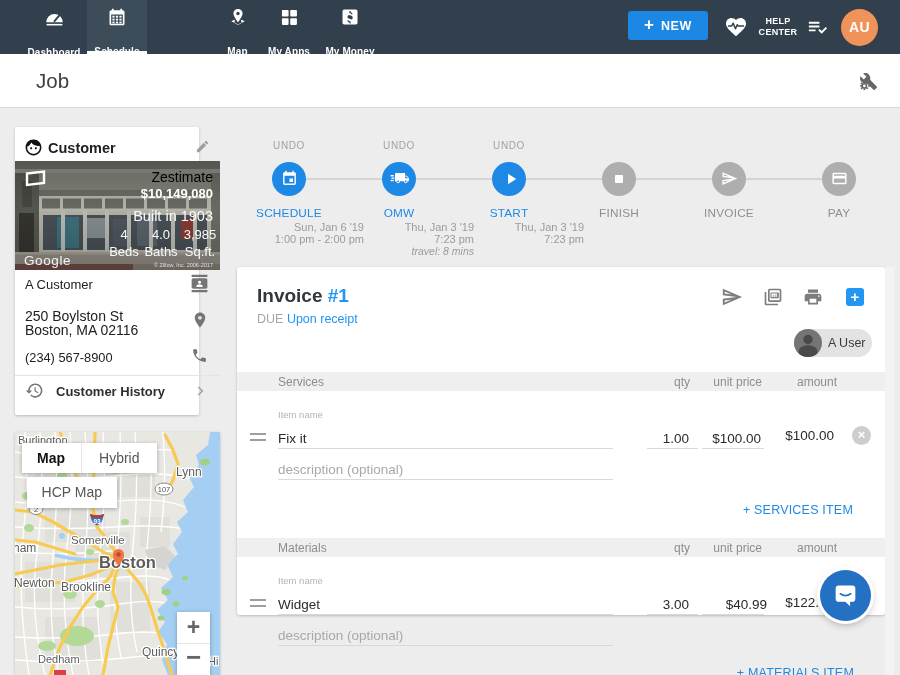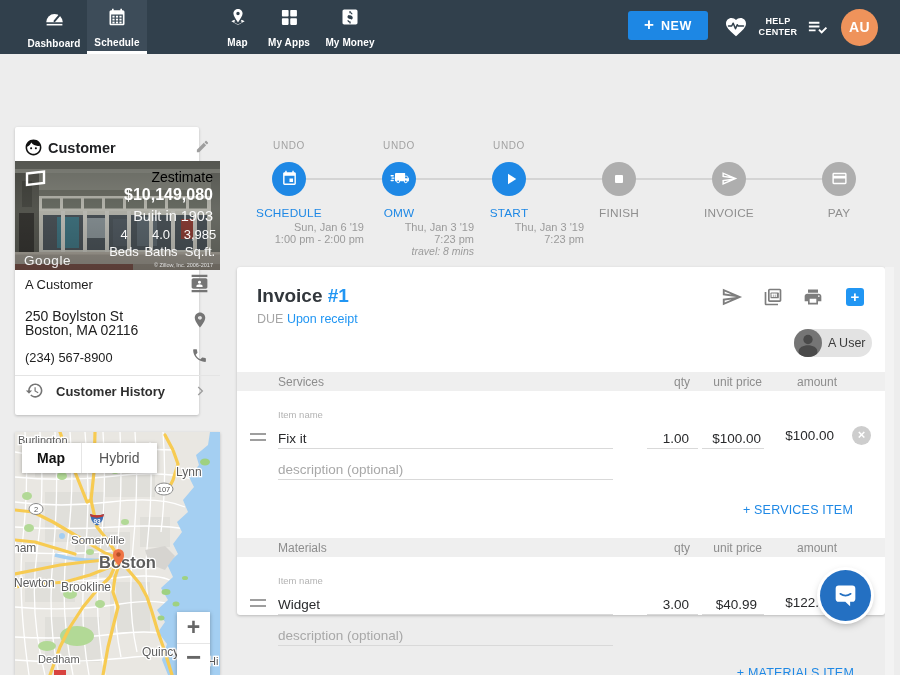--- a/index.html
+++ b/index.html
@@ -1,19 +1,19 @@
 <!DOCTYPE html>
 <html><head><meta charset="utf-8"><style>
 *{margin:0;padding:0;box-sizing:border-box}
 html,body{width:900px;height:675px;overflow:hidden;font-family:"Liberation Sans",sans-serif;background:#ededed}
 .abs{position:absolute}
 #pg{position:relative;width:900px;height:675px;background:#ededed;overflow:hidden}
 .nvi{position:absolute;top:0;width:62px;height:54px;text-align:center;color:#fff}
 .nvi svg{margin-top:7px}
-.nvi .lb{display:block;font-size:10px;font-weight:bold;margin-top:6px;letter-spacing:.1px}
+.nvi .lb{display:block;font-size:10px;font-weight:bold;margin-top:15px;letter-spacing:.1px}
 .blue{color:#1e88e5}
 .card{position:absolute;background:#fff;border-radius:2px;box-shadow:0 1px 3px rgba(0,0,0,.22)}
 .ulin{position:absolute;height:1px;background:#d9d9d9}
 .step-lb{position:absolute;width:140px;text-align:center;font-size:11.8px;letter-spacing:.2px}
 .step-dt{position:absolute;width:150px;text-align:right;font-size:11px;color:#9b9b9b}
 .undo{position:absolute;width:100px;text-align:center;font-size:10px;color:#a2a2a2;letter-spacing:.6px}
 .circ{position:absolute;width:34px;height:34px;border-radius:50%;display:flex;align-items:center;justify-content:center}
 .colh{position:absolute;font-size:12px;color:#8d8d8d}
 .val{position:absolute;font-size:13.5px;color:#28292b}
 .mlabel{paint-order:stroke;stroke:#ffffff;stroke-width:2.5px;fill:#5c5c5c}
@@ -77,20 +77,38 @@
         <path fill="#fff" d="M12 21.35l-1.45-1.32C5.4 15.36 2 12.28 2 8.5 2 5.42 4.42 3 7.5 3c1.74 0 3.41.81 4.5 2.09C13.09 3.81 14.76 3 16.5 3 19.58 3 22 5.42 22 8.5c0 3.78-3.4 6.86-8.55 11.54L12 21.35z"></path>
         <path fill="none" stroke="#31404c" stroke-width="1.5" stroke-linejoin="round" stroke-linecap="round" d="M4.5 11h3.2l1.5-2.8 2.3 5.6 1.7-4 1 1.2h5.3"></path>
       </svg>
   <div class="abs" style="left:753px;top:16px;width:50px;text-align:center;color:#fff;font-size:9px;font-weight:bold;line-height:11px;letter-spacing:.3px">HELP<br>CENTER</div>
   <svg class="abs" style="left:806px;top:16px" width="23" height="23" viewBox="0 0 24 24" fill="#fff">
         <path d="M3 6h11v2H3V6zm0 4h11v2H3v-2zm0 4h7v2H3v-2zm17.59-2.57l-4.25 4.24-2.12-2.12-1.41 1.41 3.54 3.54 5.66-5.66-1.42-1.41z"></path>
       </svg>
   <div class="abs" style="left:841px;top:8.5px;width:37px;height:37px;border-radius:50%;background:#ef935b;display:flex;align-items:center;justify-content:center;color:#fff;font-size:14px;font-weight:bold;letter-spacing:.3px">AU</div>
 </div>
 
+<div class="abs" style="left:0;top:54px;width:900px;height:54px;background:#fff;border-bottom:1px solid #d8d8d8">
+  <span class="abs" style="left:36px;top:15px;font-size:20.5px;color:#3b3f42">Job</span>
+  <svg class="abs" style="left:858px;top:17px" width="21" height="21" viewBox="0 0 24 24" fill="#666">
+        <path d="M13.8 10.1l7.6 7.6c.4.4.4 1 0 1.4l-2.3 2.3c-.4.4-1 .4-1.4 0l-7.6-7.6c-2.1.7-4.5.2-6.2-1.5C2.2 10.6 1.8 8 2.8 5.9L6.6 9.7 9.7 6.6 5.9 2.8c2.1-1 4.7-.6 6.4 1.1 1.7 1.7 2.2 4.1 1.5 6.2z"></path>
+        <g>
+          <circle cx="7.3" cy="17" r="3.2"></circle>
+          <circle cx="7.3" cy="17" r="1.5" fill="#fff"></circle>
+          <rect x="6.3" y="12.2" width="2" height="2.2"></rect>
+          <rect x="6.3" y="19.6" width="2" height="2.2"></rect>
+          <rect x="2.6" y="16" width="2.2" height="2"></rect>
+          <rect x="11.6" y="16" width="2.2" height="2"></rect>
+          <rect x="3.2" y="13.2" width="2" height="2" transform="rotate(45 4.2 14.2)"></rect>
+          <rect x="9.4" y="13.2" width="2" height="2" transform="rotate(45 10.4 14.2)"></rect>
+          <rect x="3.2" y="18.8" width="2" height="2" transform="rotate(45 4.2 19.8)"></rect>
+          <rect x="9.4" y="18.8" width="2" height="2" transform="rotate(45 10.4 19.8)"></rect>
+        </g>
+      </svg>
+</div>
 
 <div class="abs" style="left:289px;top:177.5px;width:550px;height:2px;background:#d4d4d4"></div>
 <div class="undo" style="left:239px;top:140px">UNDO</div>
 <div class="undo" style="left:349px;top:140px">UNDO</div>
 <div class="undo" style="left:459px;top:140px">UNDO</div>
 <div class="circ" style="left:272px;top:161.5px;background:#1e88e5">
   <svg width="17" height="17" viewBox="0 0 24 24" fill="#fff">
         <path d="M17 12h-5v5h5v-5zM16 1v2H8V1H6v2H5c-1.11 0-1.99.9-1.99 2L3 19c0 1.1.89 2 2 2h14c1.1 0 2-.9 2-2V5c0-1.1-.9-2-2-2h-1V1h-2zm3 18H5V8h14v11z"></path>
       </svg>
 </div>
@@ -185,21 +203,21 @@
   <span class="colh" style="left:41px;top:274px">Materials</span>
   <span class="colh" style="right:195px;top:274px">qty</span>
   <span class="colh" style="right:123px;top:274px">unit price</span>
   <span class="colh" style="right:48px;top:274px">amount</span>
   <div class="abs" style="left:13px;top:332px;width:16px;height:8px;border-top:2px solid #9e9e9e;border-bottom:2px solid #9e9e9e"></div>
   <span class="abs" style="left:41px;top:308px;font-size:9.5px;color:#b3b3b3">Item name</span>
   <span class="val" style="left:41px;top:330px">Widget</span>
   <div class="ulin" style="left:41px;top:346.5px;width:335px"></div>
   <span class="val" style="right:196px;top:330px">3.00</span>
   <div class="ulin" style="left:410px;top:346.5px;width:51px"></div>
-  <span class="val" style="right:128px;top:330px">$40.99</span>
+  <span class="val" style="right:118px;top:330px">$40.99</span>
   <div class="ulin" style="left:465px;top:346.5px;width:62px"></div>
   <span class="val" style="right:51px;top:328px">$122.97</span>
   <span class="abs" style="left:41px;top:361px;font-size:13.5px;color:#a8a8a8">description (optional)</span>
   <div class="ulin" style="left:41px;top:377.5px;width:335px"></div>
   <span class="abs" style="right:31px;top:399px;font-size:12.5px;color:#1e88e5;letter-spacing:.2px">+ MATERIALS ITEM</span>
 </div>
 
 <div class="card" style="left:15px;top:127px;width:184px;height:288px">
   <svg class="abs" style="left:9px;top:11px" width="19" height="19" viewBox="0 0 24 24" fill="#111">
         <path d="M9 11.75c-.69 0-1.25.56-1.25 1.25s.56 1.25 1.25 1.25 1.25-.56 1.25-1.25-.56-1.25-1.25-1.25zm6 0c-.69 0-1.25.56-1.25 1.25s.56 1.25 1.25 1.25 1.25-.56 1.25-1.25-.56-1.25-1.25-1.25zM12 2C6.48 2 2 6.48 2 12s4.48 10 10 10 10-4.48 10-10S17.52 2 12 2zm0 18c-4.41 0-8-3.59-8-8 0-.29.02-.58.05-.86 2.36-1.05 4.23-2.98 5.21-5.37C11.07 8.33 14.05 10 17.42 10c.78 0 1.53-.09 2.25-.26.21.71.33 1.47.33 2.26 0 4.41-3.59 8-8 8z"></path>
@@ -252,21 +270,21 @@
       <rect x="118" y="103" width="87" height="6" fill="#968f84"></rect>
       <linearGradient id="ov" x1="0" y1="0" x2="0" y2="1">
         <stop offset="0" stop-color="#000" stop-opacity=".3"></stop>
         <stop offset=".45" stop-color="#000" stop-opacity=".15"></stop>
         <stop offset="1" stop-color="#000" stop-opacity=".3"></stop>
       </linearGradient>
       <rect width="205" height="109" fill="url(#ov)"></rect>
       <path d="M12 12.5 L29 10.5 L29 22 L12 24 Z" fill="none" stroke="#fff" stroke-width="2.4"></path>
     </svg>
     <div class="abs" style="right:7px;top:8px;font-size:14px;color:#000000">Zestimate</div>
-    <div class="abs" style="right:7px;top:25px;font-size:16px;font-weight:bold;color:#fff">$10,149,080</div>
+    <div class="abs" style="right:7px;top:25px;font-size:13px;font-weight:bold;color:#fff">$10,149,080</div>
     <div class="abs" style="right:7px;top:46.5px;font-size:14.5px;color:#fafafa">Built in 1903</div>
     <div class="abs" style="left:76px;top:65px;width:66px;text-align:center;font-size:13px;color:#fafafa;line-height:17.3px">4<br>Beds</div>
     <div class="abs" style="left:113px;top:65px;width:66px;text-align:center;font-size:13px;color:#fafafa;line-height:17.3px">4.0<br>Baths</div>
     <div class="abs" style="left:152px;top:65px;width:66px;text-align:center;font-size:13px;color:#fafafa;line-height:17.3px">3,985<br>Sq.ft.</div>
     <div class="abs" style="left:9px;top:92px;font-size:13.5px;color:#f2f2f2;letter-spacing:.6px">Google</div>
     <div class="abs" style="right:7px;top:101px;font-size:5.5px;color:#e0e0e0">© Zillow, Inc. 2006-2017</div>
   </div>
   <span class="abs" style="left:10px;top:150px;font-size:13px;color:#212121">A Customer</span>
   <svg class="abs" style="left:174px;top:146px" width="21" height="21" viewBox="0 0 24 24" fill="#757575">
         <rect x="3" y="2" width="18" height="2.6"></rect>
@@ -389,20 +407,21 @@
     </g>
     <g transform="translate(103.5,134)">
       <path d="M0 0 C-5.5 -7 -5.5 -8.5 -5.5 -11.5 A5.5 5.5 0 1 1 5.5 -11.5 C5.5 -8.5 5.5 -7 0 0 Z" fill="#ee7445"></path>
       <circle cx="0" cy="-11.5" r="2.2" fill="#b34f24"></circle>
     </g>
   </svg>
   <div class="abs" style="left:6.5px;top:10.5px;width:135.5px;height:30.5px;background:#fff;box-shadow:0 1px 4px rgba(0,0,0,.3);display:flex">
     <div style="width:60px;text-align:center;line-height:30px;font-size:14px;color:#111;font-weight:bold;border-right:1px solid #e6e6e6">Map</div>
     <div style="flex:1;text-align:center;line-height:30px;font-size:14px;color:#565656">Hybrid</div>
   </div>
+  <div class="abs" style="left:11.5px;top:44.5px;width:90.5px;height:31px;background:#fff;box-shadow:0 1px 4px rgba(0,0,0,.3);text-align:center;line-height:31px;font-size:14px;color:#565656">HCP Map</div>
   <div class="abs" style="left:162px;top:180px;width:33px;height:63px;background:#fff;box-shadow:0 1px 4px rgba(0,0,0,.3)">
     <div style="height:32px;text-align:center;line-height:30px;font-size:23px;color:#666;font-weight:bold;border-bottom:1px solid #e6e6e6">+</div>
     <div style="height:31px;text-align:center;line-height:26px;font-size:26px;color:#666;font-weight:bold">−</div>
   </div>
 </div>
 
 <div class="abs" style="left:885px;top:267px;width:9px;height:408px;background:#f3f3f3"></div>
 
 <div class="abs" style="left:820px;top:570px;width:51px;height:51px;border-radius:50%;background:#2470c2;box-shadow:0 0 0 3px #fff,0 3px 8px rgba(0,0,0,.35);display:flex;align-items:center;justify-content:center">
   <svg width="27" height="27" viewBox="0 0 28 28">

